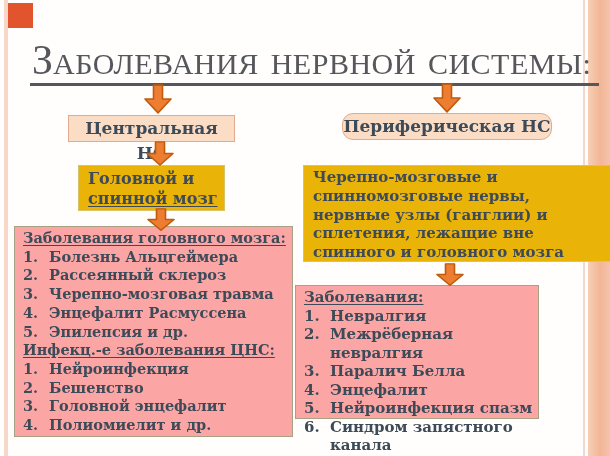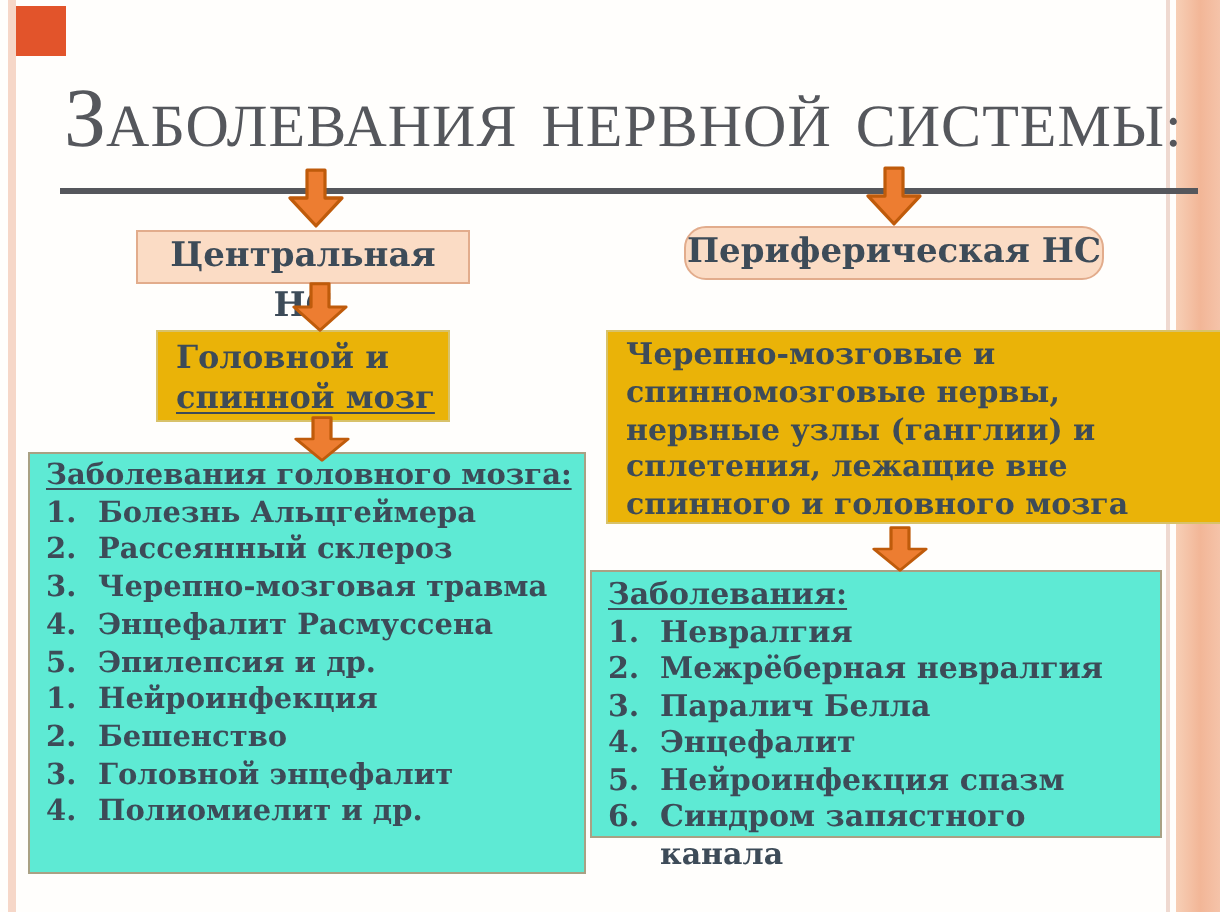--- a/index.html
+++ b/index.html
@@ -9,41 +9,41 @@
   }
   
   .stripe-left{position:absolute;left:4px;top:0;width:4px;height:456px;background:#F6D7C8;}
   .corner-square{position:absolute;left:8px;top:3px;width:25px;height:25px;background:#E2542B;}
   .stripe-right-line{position:absolute;left:583px;top:0;width:2px;height:456px;background:#EFD9D0;}
   .stripe-right{position:absolute;left:588px;top:0;width:22px;height:456px;
     background:linear-gradient(90deg,#F7CFB6 0%,#F2B697 55%,#F5C3A9 100%);}
   
   .title-wrap{position:absolute;left:30px;top:38px;width:540px;text-align:center;
     color:#55575C;font-family:"Liberation Serif","DejaVu Serif",serif;white-space:nowrap;}
-  .title-underline{display:inline-block;border-bottom:3px solid #55575C;padding:0 8px 12px 2px;}
+  .title-underline{display:inline-block;border-bottom:3px solid #55575C;padding:0 8px 1px 2px;}
   .t-init{font-size:42px;line-height:1.05;}
   .t-rest{font-size:30px;text-transform:uppercase;letter-spacing:.5px;word-spacing:4px;}
   
   .arrow{position:absolute;width:30px;z-index:5;}
   
   .node,.listbox{position:absolute;box-sizing:border-box;color:#3D4B58;
     font-family:"DejaVu Serif","Liberation Serif",serif;font-weight:bold;z-index:2;}
   .peach{background:#FBDCC5;border:1px solid #E2AC8C;text-align:center;}
   #box-central{left:68px;top:115px;width:167px;height:27px;font-size:17px;line-height:25px;}
   #box-peripheral{left:342px;top:113px;width:210px;height:27px;font-size:17px;line-height:25px;border-radius:11px;}
   .yellow{background:#eab308;}
   #box-brain{left:78px;top:165px;width:147px;height:46px;border:1px solid #D8C26A;
     font-size:16px;line-height:20px;padding:3px 0 0 9px;}
   #box-brain .u2{text-decoration:underline;text-underline-offset:2px;}
   #box-pdesc{left:303px;top:165px;width:317px;height:97px;border:1px solid #D8C26A;
     font-size:15px;line-height:18.8px;padding:2px 0 0 9px;white-space:pre-line;}
   
-  .listbox{background:#5eead4;border:1px solid #A9A184;}
+  .listbox{background:#fca5a5;border:1px solid #A9A184;}
   #left-list{left:14px;top:226px;width:279px;height:211px;font-size:14.5px;line-height:18.7px;padding:2px 4px 0 8px;}
-  #right-list{left:295px;top:285px;width:286px;height:134px;font-size:15px;line-height:18.5px;padding:2px 4px 0 8px;}
+  #right-list{left:295px;top:285px;width:244px;height:134px;font-size:15px;line-height:18.5px;padding:2px 4px 0 8px;}
   .heading{text-decoration:underline;text-underline-offset:2px;}
   .row{display:flex;}
   .row .num{flex:0 0 26px;}
   .row .txt{flex:1 1 auto;}
 </style>
 </head>
 <body>
 
 <div id="slide">
 
@@ -108,20 +108,21 @@
         </div>
         <div class="row">
           <span class="num">4.</span>
           <span class="txt">Энцефалит Расмуссена</span>
         </div>
         <div class="row">
           <span class="num">5.</span>
           <span class="txt">Эпилепсия и др.</span>
         </div>
       </div>
+    <div class="heading">Инфекц.-е заболевания ЦНС:</div>
     <div>
         <div class="row">
           <span class="num">1.</span>
           <span class="txt">Нейроинфекция</span>
         </div>
         <div class="row">
           <span class="num">2.</span>
           <span class="txt">Бешенство</span>
         </div>
         <div class="row">

